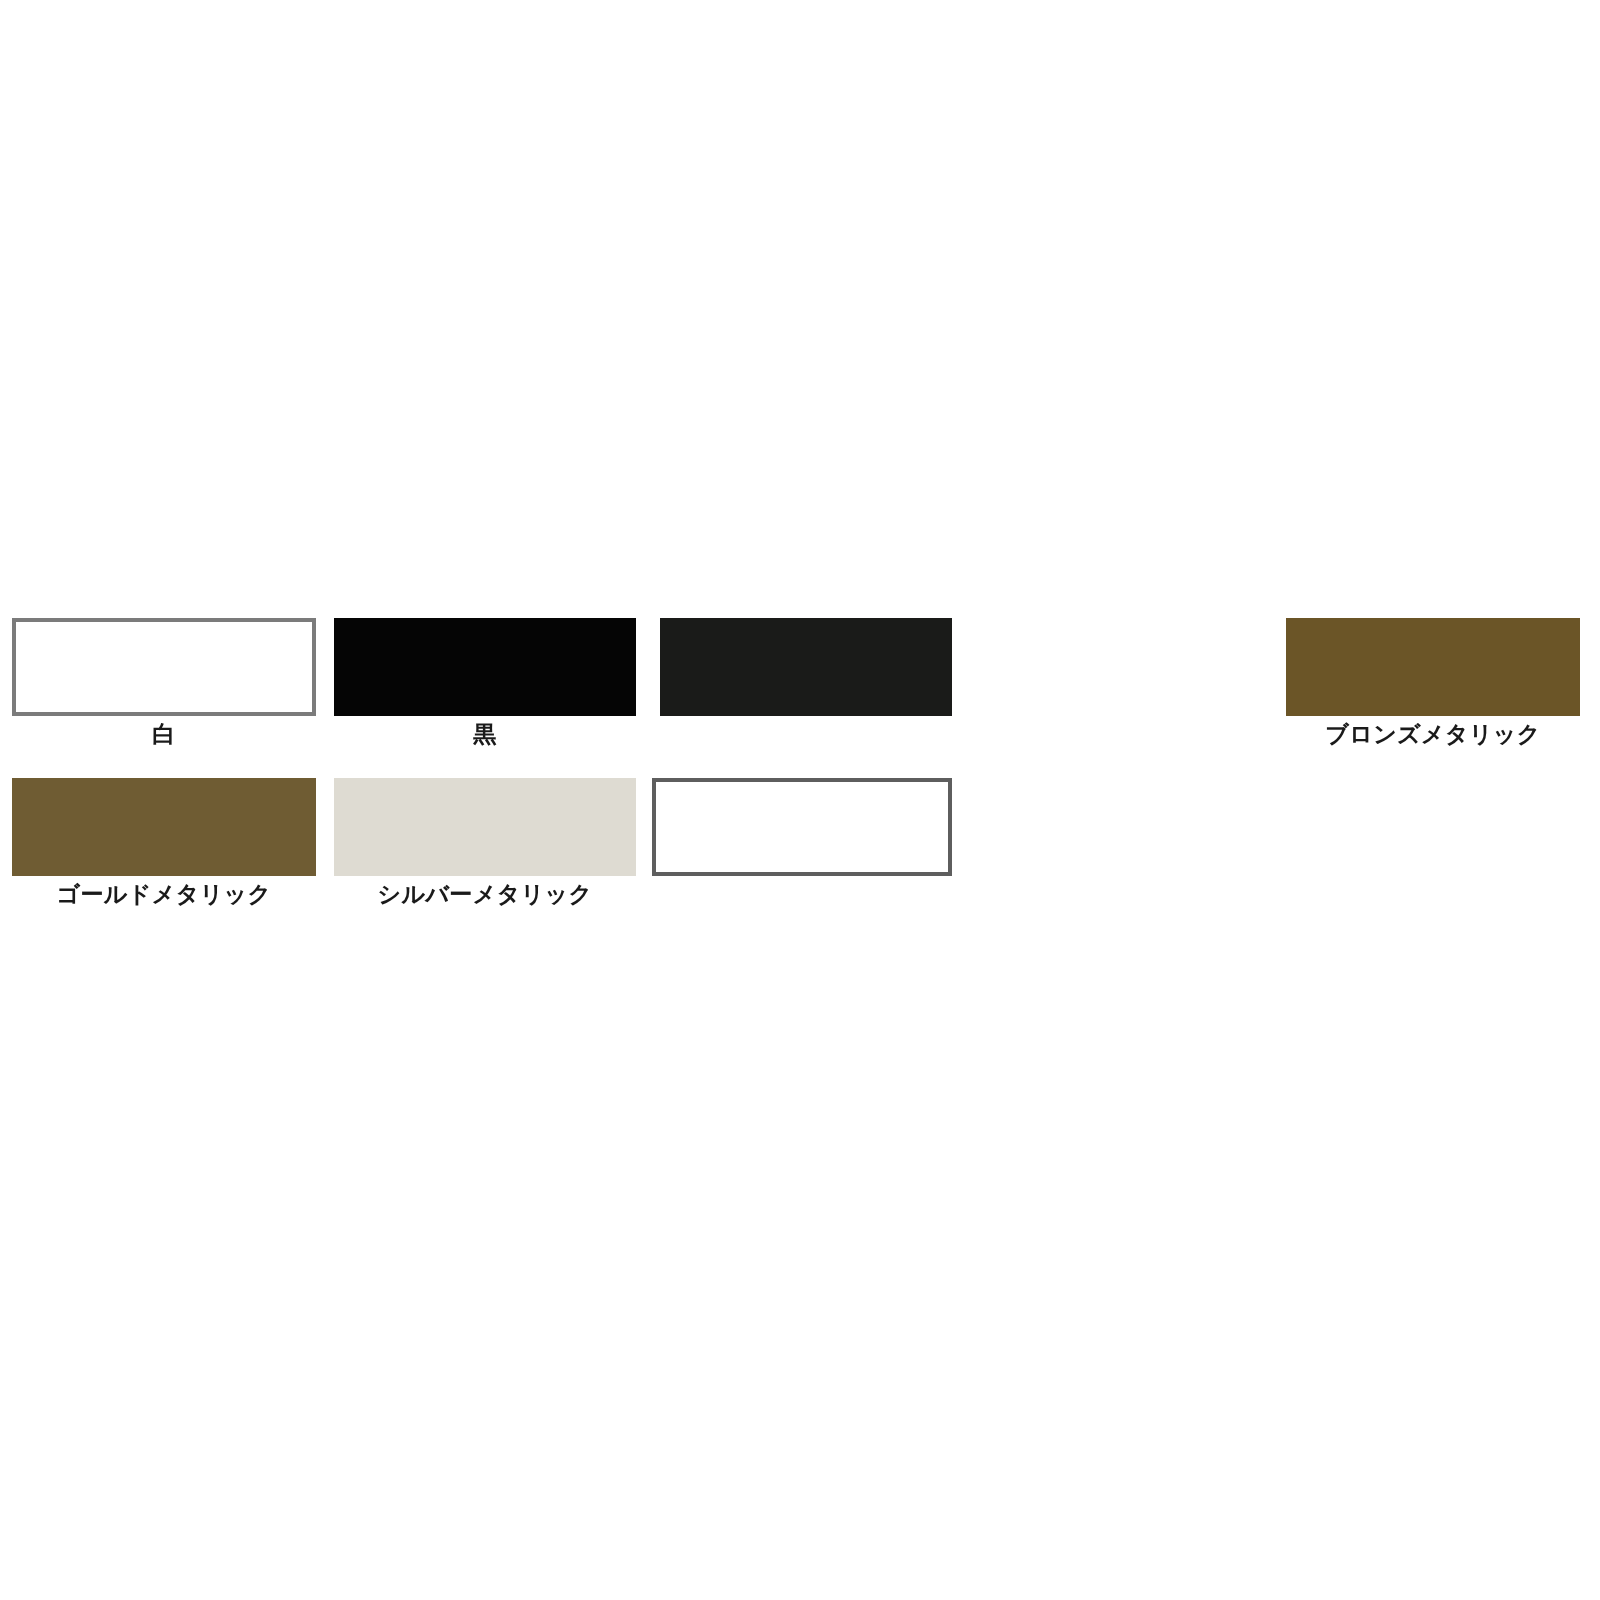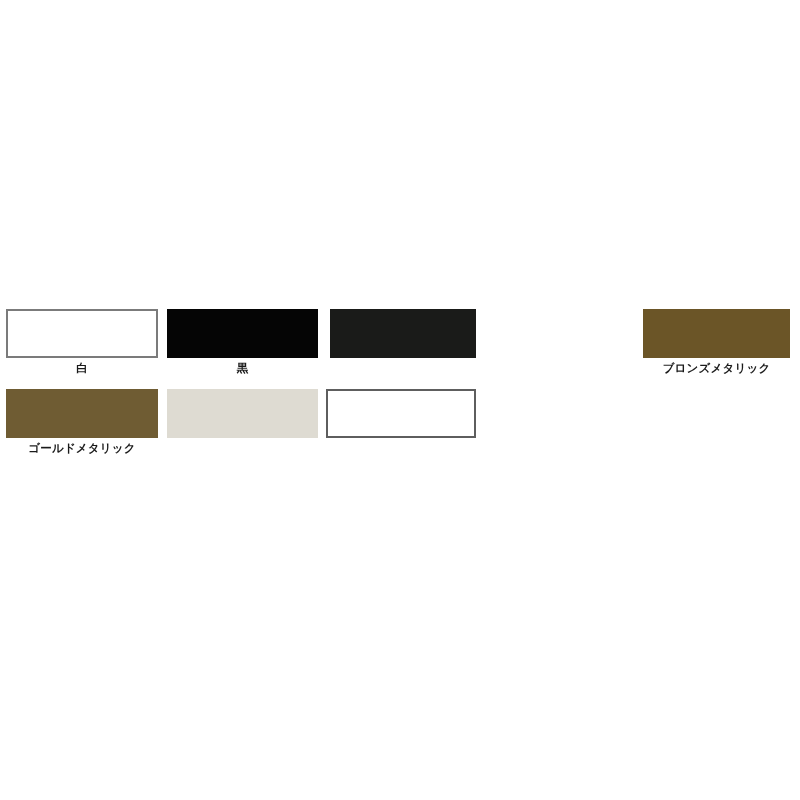--- a/index.html
+++ b/index.html
@@ -118,20 +118,21 @@
 
   <div class="swatch-row" id="row-2">
 
     <div class="swatch-cell" style="left: 6px; width: 152px;">
       <div class="swatch-chip grain" style="width: 152px; background: rgb(111, 92, 51);"></div>
       <div class="swatch-label" style="width: 172px;">ゴールドメタリック</div>
     </div>
 
     <div class="swatch-cell" style="left: 167px; width: 151px;">
       <div class="swatch-chip grain" style="width: 151px; background: rgb(222, 219, 210);"></div>
+      <div class="swatch-label" style="width: 171px;">シルバーメタリック</div>
     </div>
 
     <div class="swatch-cell" style="left: 326px; width: 150px;">
       <div class="swatch-chip outlined" style="width: 150px; background: rgb(255, 255, 255); border-color: rgb(94, 94, 94);"></div>
     </div>
 
   </div>
 
 </div>
 

